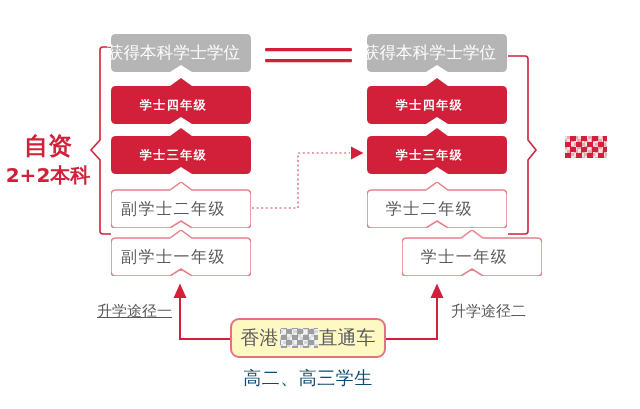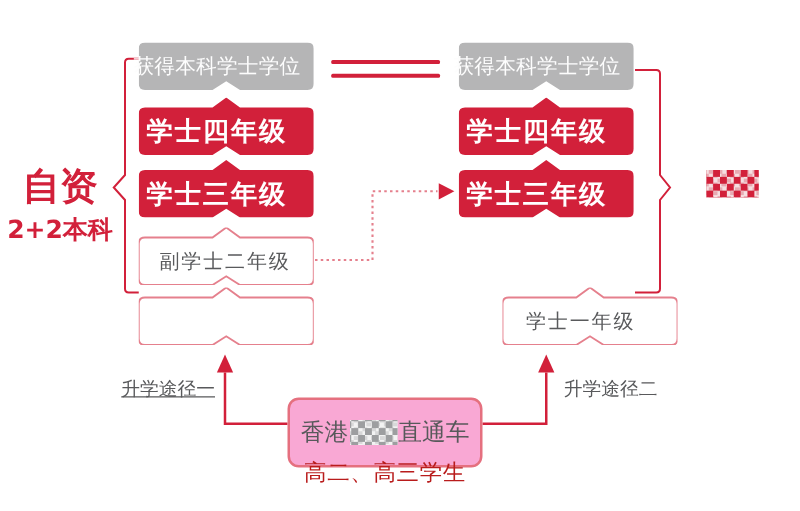--- a/index.html
+++ b/index.html
@@ -13,25 +13,25 @@
   .pbox svg{position:absolute;left:0;top:0;display:block;}
   .blabel{
     position:absolute;left:0;right:0;top:8px;bottom:0;
     display:flex;align-items:center;justify-content:center;white-space:nowrap;
   }
   .pbox-flat .blabel{top:0;}
   .fill-gray{fill:#b5b5b6;}
   .fill-red{fill:#d2203a;}
   .fill-white{fill:#ffffff;stroke:#e5808d;stroke-width:1.5;}
   .txt-gray{color:#fdfdfd;font-size:16.5px;letter-spacing:0.2px;}
-  .txt-red{color:#ffffff;font-size:21px;font-weight:bold;letter-spacing:1.5px;}
+  .txt-red{color:#ffffff;font-size:12px;font-weight:bold;letter-spacing:1.5px;}
   .txt-dark{color:#595a5c;font-size:16px;letter-spacing:1.5px;}
   
   .side-label{position:absolute;text-align:center;color:#d2203a;line-height:1.25;}
-  .side-label .l1{font-size:30px;font-weight:bold;display:flex;align-items:center;justify-content:center;gap:1px;}
+  .side-label .l1{font-size:24px;font-weight:bold;display:flex;align-items:center;justify-content:center;gap:1px;}
   .side-label .l2{font-size:20px;font-weight:bold;margin-top:2px;}
   
   .censor{display:inline-block;vertical-align:middle;background-color:#f0cdd1;}
   .censor-red{
     width:42px;height:22px;
     background-image:
       repeating-conic-gradient(#d2203a 0% 25%, rgba(0,0,0,0) 0% 50%),
       repeating-conic-gradient(#e8aab2 0% 25%, #f6dfe1 0% 50%);
     background-size:11px 11px,7px 7px;
     background-position:0 0,2px 3px;
@@ -41,28 +41,28 @@
     background-image:
       repeating-conic-gradient(#9d9ea0 0% 25%, rgba(0,0,0,0) 0% 50%),
       repeating-conic-gradient(#d8d8d9 0% 25%, #f3f3f3 0% 50%);
     background-size:11px 11px,7px 7px;
     background-position:1px 1px,3px 2px;
   }
   
   .pathway{position:absolute;font-size:15px;color:#58595b;white-space:nowrap;}
   
   .through-box{
-    position:absolute;left:230px;top:318px;width:156px;height:56px;
-    border:2px solid #e5707f;border-radius:9px;box-sizing:border-box;background:#f9a8d4;
+    position:absolute;left:230px;top:318px;width:156px;height:40px;
+    border:2px solid #e5707f;border-radius:9px;box-sizing:border-box;background:#fef9c3;
     display:flex;align-items:center;justify-content:center;gap:1px;
     font-size:19px;color:#58595b;white-space:nowrap;
   }
   .caption{
     position:absolute;left:210px;top:366px;width:196px;text-align:center;
-    font-size:18px;color:#b91c1c;font-weight:500;letter-spacing:0.5px;white-space:nowrap;
+    font-size:18px;color:#0c4a6e;font-weight:500;letter-spacing:0.5px;white-space:nowrap;
   }
 </style>
 </head>
 <body>
 
 <div class="canvas">
 
   <svg class="connectors" width="640" height="409" viewBox="0 0 640 409">
 
     <rect x="265" y="48" width="87" height="3.2" rx="1.2" fill="#d2203a"></rect>
@@ -93,49 +93,56 @@
         <path class="fill-red" d="M5 8 L59 8 L70 0 L81 8 L135 8 Q140 8 140 13 L140 41 Q140 46 135 46 L81 46 L70 39 L59 46 L5 46 Q0 46 0 41 L0 13 Q0 8 5 8 Z"></path>
       </svg>
     <span class="blabel txt-red">学士四年级</span>
   </div>
   <div class="pbox" style="left:111px;top:128px;height:46px;">
     <svg width="140" height="46" viewBox="0 0 140 46">
         <path class="fill-red" d="M5 8 L59 8 L70 0 L81 8 L135 8 Q140 8 140 13 L140 41 Q140 46 135 46 L81 46 L70 39 L59 46 L5 46 Q0 46 0 41 L0 13 Q0 8 5 8 Z"></path>
       </svg>
     <span class="blabel txt-red">学士三年级</span>
   </div>
-  <div class="pbox" style="left:111px;top:182px;height:46px;padding-left:13px;">
+  <div class="pbox" style="left:111px;top:182px;height:46px;">
     <svg width="140" height="46" viewBox="0 0 140 46">
         <path class="fill-white" d="M5 8 L59 8 L70 0 L81 8 L135 8 Q140 8 140 13 L140 41 Q140 46 135 46 L81 46 L70 39 L59 46 L5 46 Q0 46 0 41 L0 13 Q0 8 5 8 Z"></path>
       </svg>
     <span class="blabel txt-dark">副学士二年级</span>
   </div>
   <div class="pbox" style="left:111px;top:230px;height:46px;">
     <svg width="140" height="46" viewBox="0 0 140 46">
         <path class="fill-white" d="M5 8 L59 8 L70 0 L81 8 L135 8 Q140 8 140 13 L140 41 Q140 46 135 46 L81 46 L70 39 L59 46 L5 46 Q0 46 0 41 L0 13 Q0 8 5 8 Z"></path>
       </svg>
+    <span class="blabel txt-dark">副学士一年级</span>
   </div>
 
   <div class="pbox pbox-flat" style="left:367px;top:34px;height:38px;">
     <svg width="140" height="38" viewBox="0 0 140 38">
         <path class="fill-gray" d="M5 0 L135 0 Q140 0 140 5 L140 33 Q140 38 135 38 L81 38 L70 31 L59 38 L5 38 Q0 38 0 33 L0 5 Q0 0 5 0 Z"></path>
       </svg>
     <span class="blabel txt-gray">获得本科学士学位</span>
   </div>
   <div class="pbox" style="left:367px;top:78px;height:46px;">
     <svg width="140" height="46" viewBox="0 0 140 46">
         <path class="fill-red" d="M5 8 L59 8 L70 0 L81 8 L135 8 Q140 8 140 13 L140 41 Q140 46 135 46 L81 46 L70 39 L59 46 L5 46 Q0 46 0 41 L0 13 Q0 8 5 8 Z"></path>
       </svg>
     <span class="blabel txt-red">学士四年级</span>
   </div>
   <div class="pbox" style="left:367px;top:128px;height:46px;">
     <svg width="140" height="46" viewBox="0 0 140 46">
         <path class="fill-red" d="M5 8 L59 8 L70 0 L81 8 L135 8 Q140 8 140 13 L140 41 Q140 46 135 46 L81 46 L70 39 L59 46 L5 46 Q0 46 0 41 L0 13 Q0 8 5 8 Z"></path>
       </svg>
     <span class="blabel txt-red">学士三年级</span>
+  </div>
+  <div class="pbox" style="left:367px;top:182px;height:46px;">
+    <svg width="140" height="46" viewBox="0 0 140 46">
+        <path class="fill-white" d="M5 8 L59 8 L70 0 L81 8 L135 8 Q140 8 140 13 L140 41 Q140 46 135 46 L81 46 L70 39 L59 46 L5 46 Q0 46 0 41 L0 13 Q0 8 5 8 Z"></path>
+      </svg>
+    <span class="blabel txt-dark">学士二年级</span>
   </div>
   <div class="pbox" style="left:367px;top:230px;height:46px;margin-left:35px;">
     <svg width="140" height="46" viewBox="0 0 140 46">
         <path class="fill-white" d="M5 8 L59 8 L70 0 L81 8 L135 8 Q140 8 140 13 L140 41 Q140 46 135 46 L81 46 L70 39 L59 46 L5 46 Q0 46 0 41 L0 13 Q0 8 5 8 Z"></path>
       </svg>
     <span class="blabel txt-dark">学士一年级</span>
   </div>
 
   <div class="side-label" style="left:2px;top:131px;width:92px;">
     <div class="l1">

